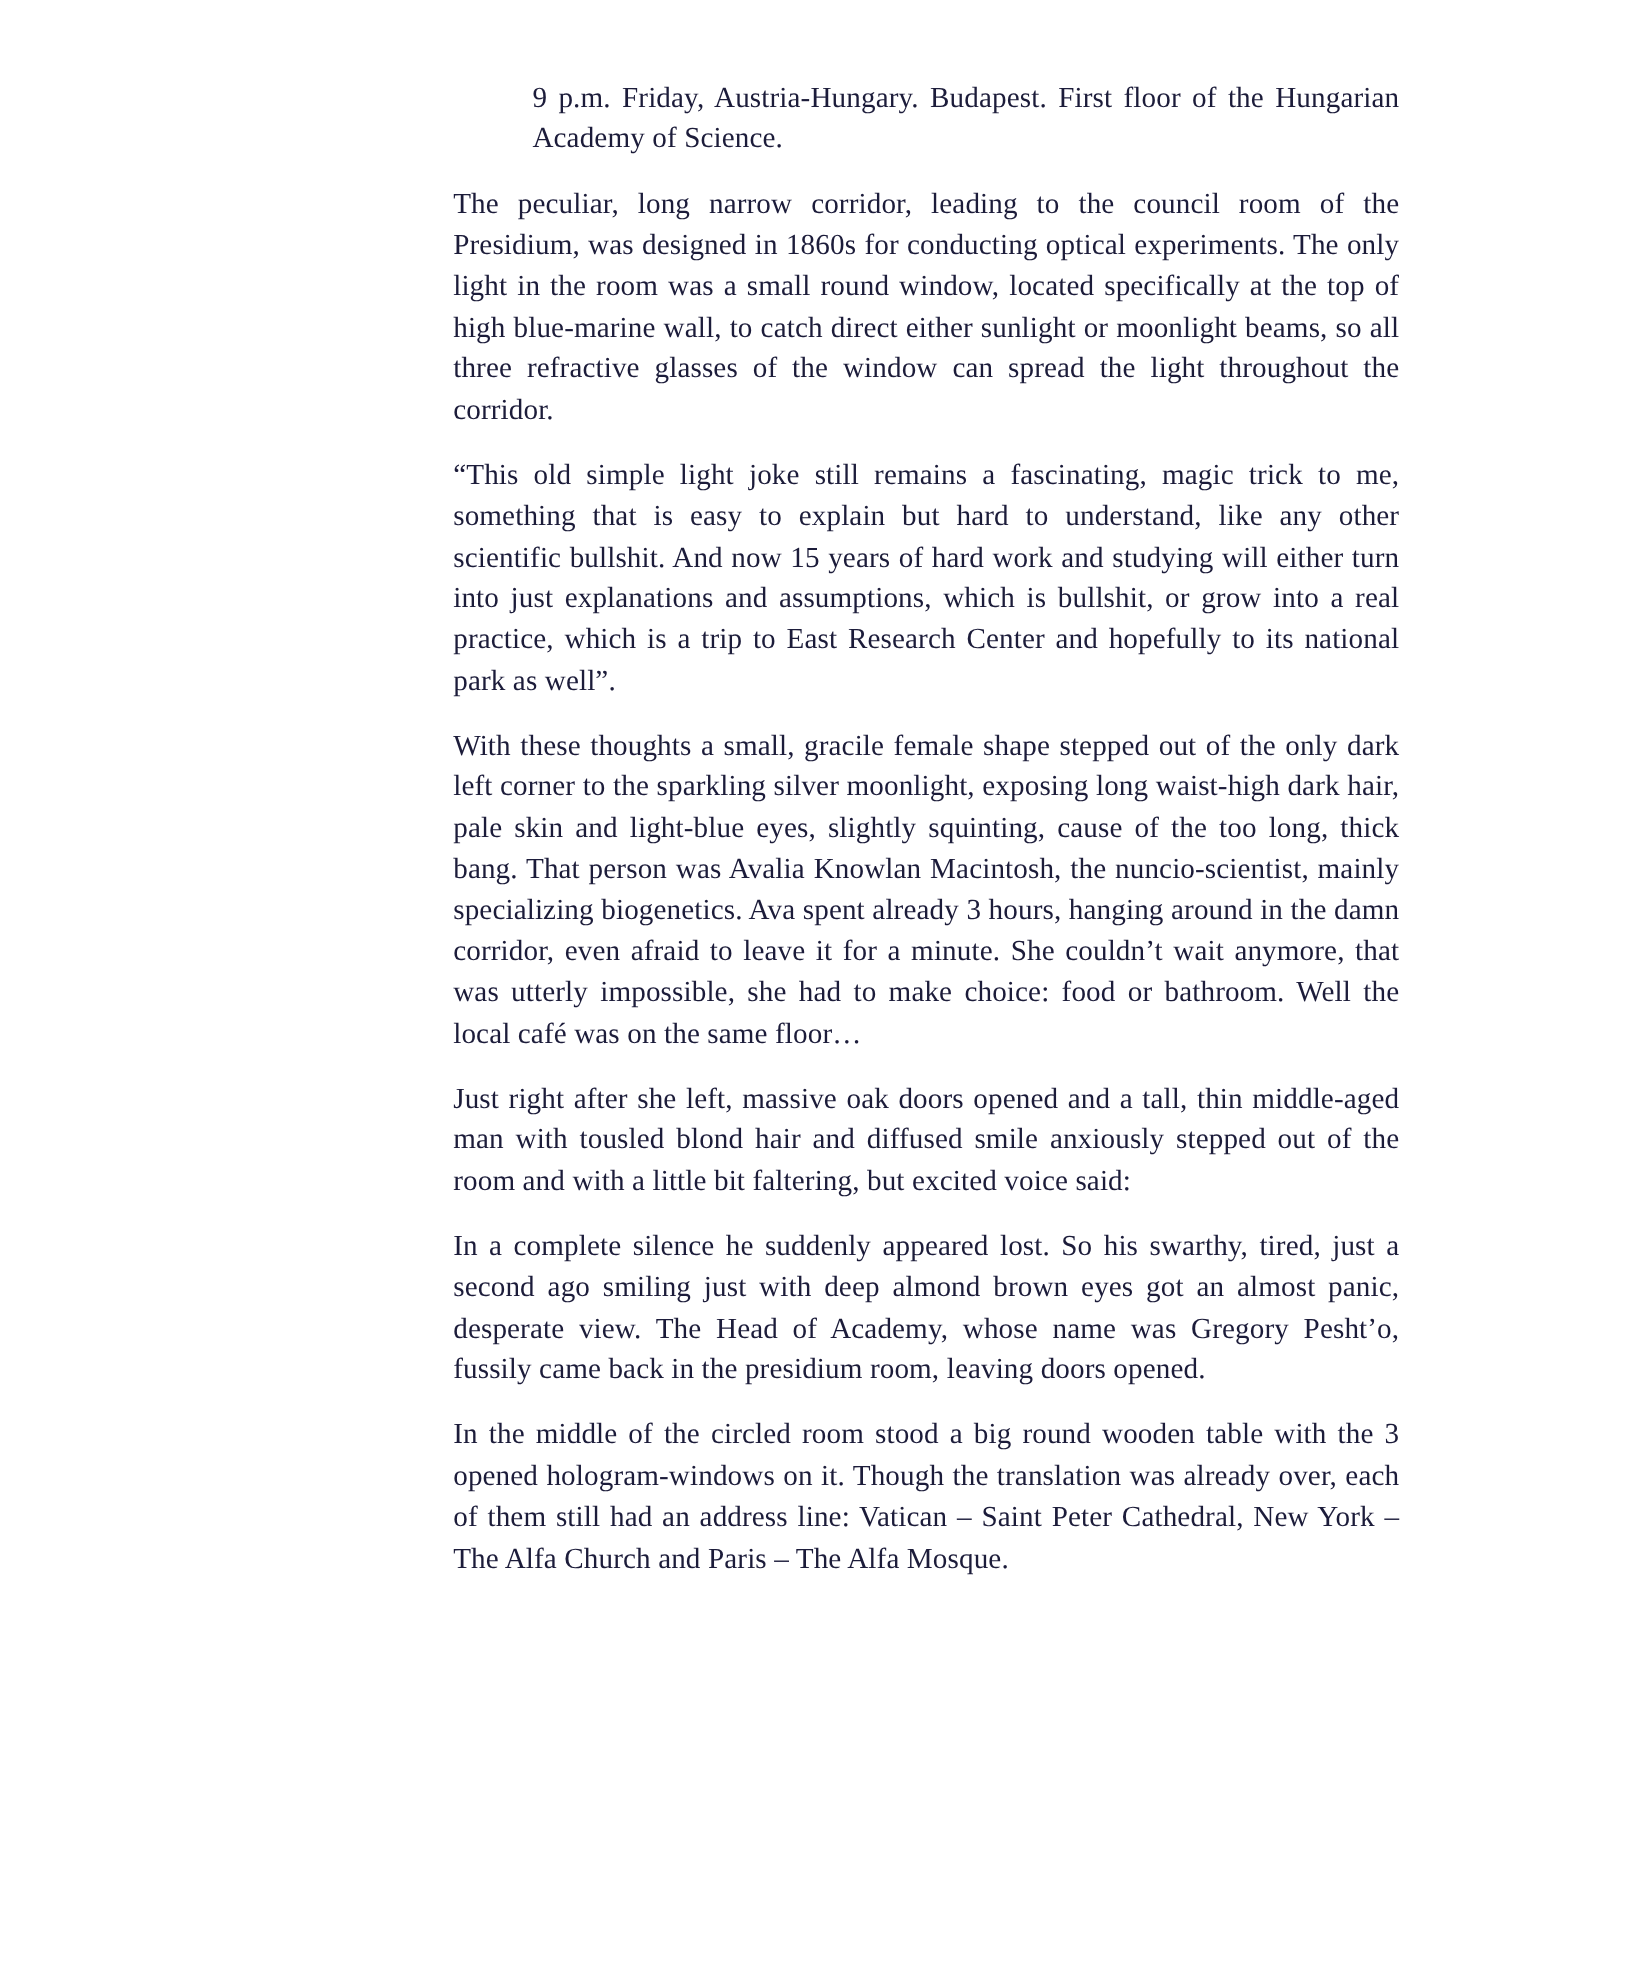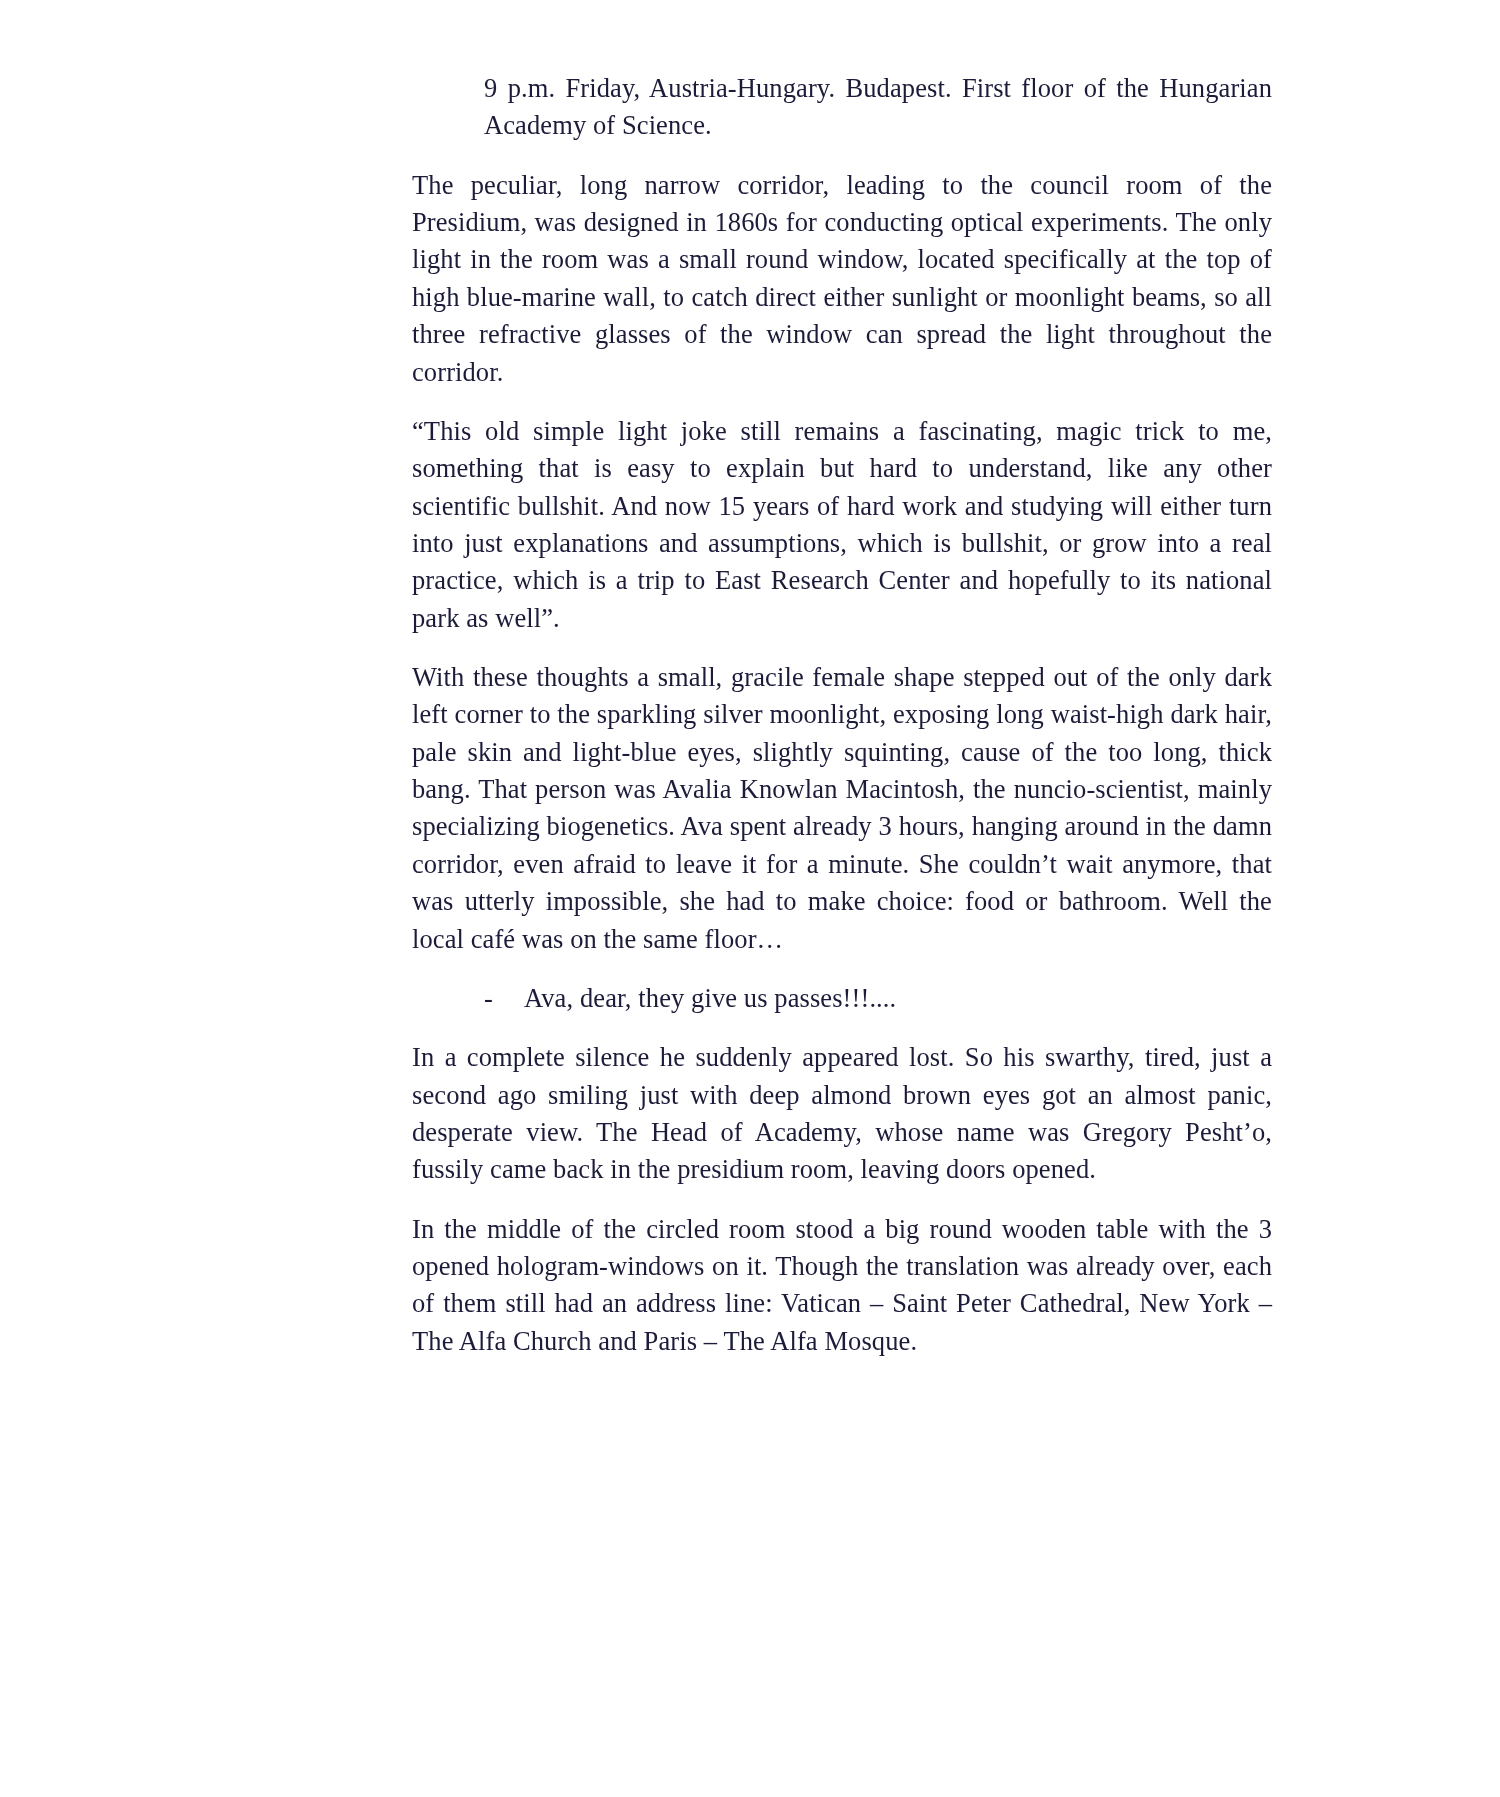--- a/index.html
+++ b/index.html
@@ -60,21 +60,21 @@
   <div class="doc-body">
 
     <p class="indented">9 p.m. Friday, Austria-Hungary. Budapest. First floor of the Hungarian Academy of Science.</p>
 
     <p>The peculiar, long narrow corridor, leading to the council room of the Presidium, was designed in 1860s for conducting optical experiments. The only light in the room was a small round window, located specifically at the top of high blue-marine wall, to catch direct either sunlight or moonlight beams, so all three refractive glasses of the window can spread the light throughout the corridor.</p>
 
     <p>“This old simple light joke still remains a fascinating, magic trick to me, something that is easy to explain but hard to understand, like any other scientific bullshit. And now 15 years of hard work and studying will either turn into just explanations and assumptions, which is bullshit, or grow into a real practice, which is a trip to East Research Center and hopefully to its national park as well”.</p>
 
     <p> With these thoughts a small, gracile female shape stepped out of the only dark left corner to the sparkling silver moonlight, exposing long waist-high dark hair, pale skin and light-blue eyes, slightly squinting, cause of the too long, thick bang. That person was Avalia Knowlan Macintosh, the nuncio-scientist, mainly specializing biogenetics. Ava spent already 3 hours, hanging around in the damn corridor, even afraid to leave it for a minute.  She couldn’t wait anymore, that was utterly impossible, she had to make choice: food or bathroom. Well the local café was on the same floor…</p>
 
+    <p>Just right after she left, massive oak doors opened and a tall, thin middle-aged man with tousled blond hair and diffused smile anxiously stepped out of the room and with a little bit faltering, but excited voice said:</p>
 
-    <p class="dash-line"><span class="dash">-</span><span>Ava, dear, they give us passes!!!....</span></p>
 
     <p>In a complete silence he suddenly appeared lost. So his swarthy, tired, just a second ago smiling just with deep almond brown eyes got an almost panic, desperate view. The Head of Academy, whose name was Gregory Pesht’o, fussily came back in the presidium room, leaving doors opened.</p>
 
     <p>In the middle of  the circled room stood a big round wooden table with the 3 opened hologram-windows on it. Though the translation was already over, each of them still had an address line: Vatican – Saint Peter Cathedral, New York –The Alfa Church and Paris – The Alfa Mosque.</p>
 
   </div>
 </div>
 
 </body></html>

